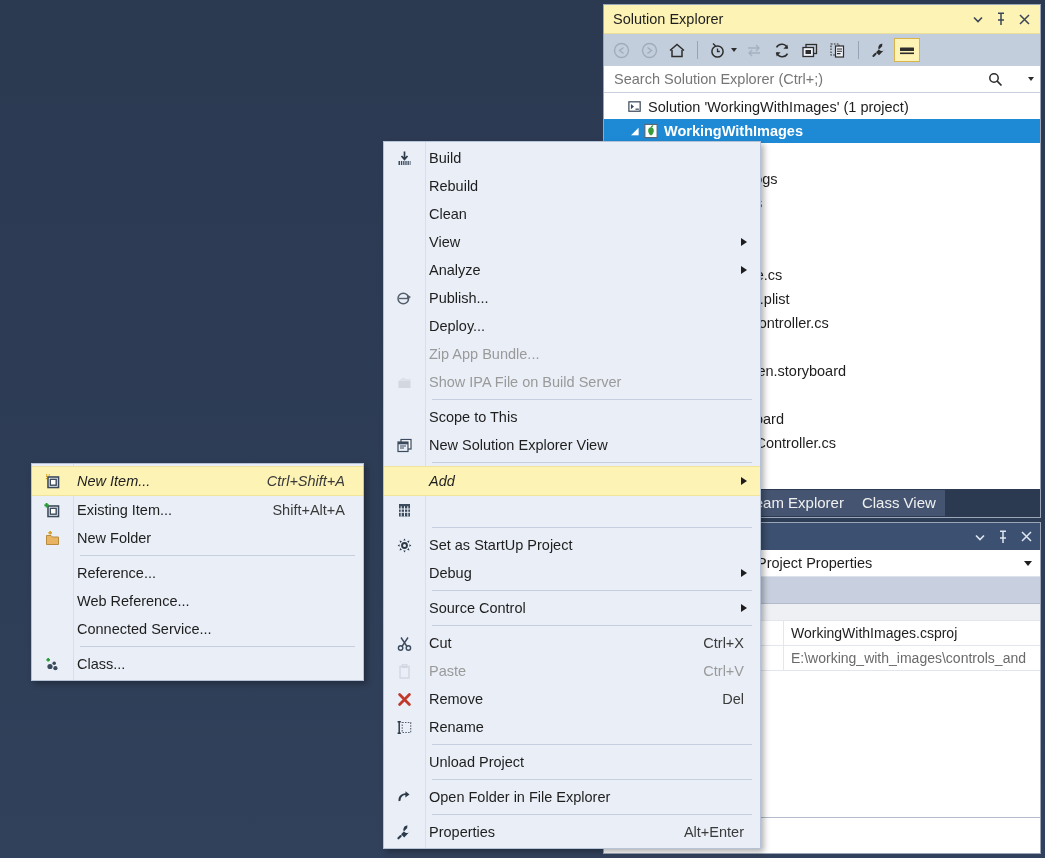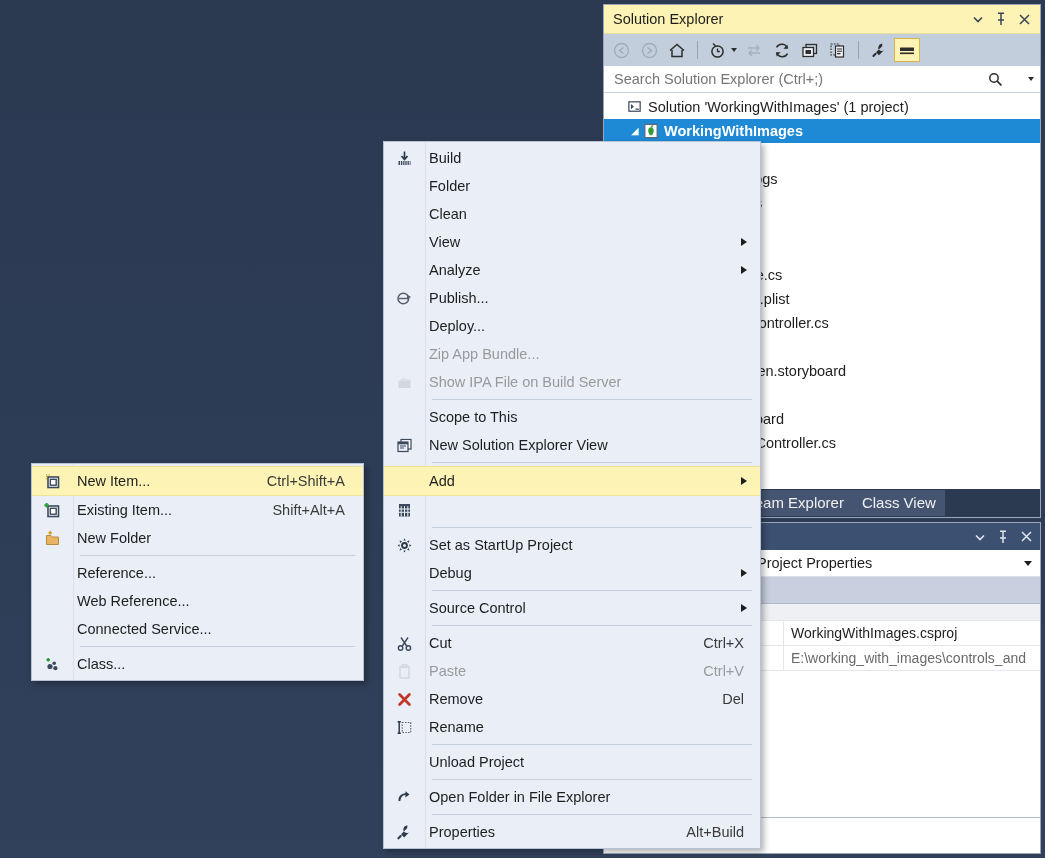--- a/index.html
+++ b/index.html
@@ -199,21 +199,21 @@
     width: 1px; background: #d7dfeb;
   }
   .mi {
     position: relative;
     height: 28px;
     display: flex; align-items: center;
     font-size: 14.5px; color: #1e1e1e;
     cursor: default;
   }
   .mi.disabled { color: #9a9a9a; }
-  .mi.highlight { background: #fdf3b5; border-top: 1px solid #f0e39a; border-bottom: 1px solid #f0e39a; }
+  .mi.highlight { background: #fdf3b5; border-top: 1px solid #f0e39a; border-bottom: 1px solid #f0e39a; font-style: italic; }
   .mi-icon {
     width: 41px; flex: 0 0 41px;
     display: flex; align-items: center; justify-content: center;
     z-index: 2;
   }
   .mi-label { flex: 1; padding-left: 4px; }
   .mi-shortcut { color: #3a3a3a; padding-right: 16px; font-size: 14.5px; }
   .mi.disabled .mi-shortcut { color: #9a9a9a; }
   .mi-arrow {
     width: 0; height: 0;
@@ -576,21 +576,21 @@
           <svg width="17" height="17" viewBox="0 0 17 17">
             <path d="M8.5 1.5 L8.5 8.5 M5.5 6 L8.5 9.5 L11.5 6" stroke="#2d3a4a" stroke-width="1.7" fill="none"></path>
             <rect x="2.5" y="11" width="12" height="4" fill="#3b4a5c"></rect>
             <path d="M4.5 11 L4.5 15 M6.7 11 L6.7 15 M8.9 11 L8.9 15 M11.1 11 L11.1 15 M13.3 11 L13.3 15" stroke="#e9eef7" stroke-width="0.9"></path>
           </svg>
         </span>
         <span class="mi-label">Build</span>
       </div>
       <div class="mi">
         <span class="mi-icon"></span>
-        <span class="mi-label">Folder</span>
+        <span class="mi-label">Rebuild</span>
       </div>
       <div class="mi">
         <span class="mi-icon"></span>
         <span class="mi-label">Clean</span>
       </div>
       <div class="mi">
         <span class="mi-icon"></span>
         <span class="mi-label">View</span>
         <span class="mi-arrow"></span>
       </div>
@@ -737,21 +737,21 @@
       </div>
       <div class="mi-sep"></div>
       <div class="mi">
         <span class="mi-icon">
           <svg width="17" height="17" viewBox="0 0 17 17">
             <path d="M11.6 1.6 a3.7 3.7 0 1 0 2.7 5.5 L8.2 13.4 l-3.1 -3.1 L11.3 4.1 a3.7 3.7 0 0 1 0.3 -2.5 z" fill="#2d3a4a"></path>
             <path d="M4.7 12 L2.4 14.3" stroke="#2d3a4a" stroke-width="2.1" stroke-linecap="round"></path>
           </svg>
         </span>
         <span class="mi-label">Properties</span>
-        <span class="mi-shortcut">Alt+Build</span>
+        <span class="mi-shortcut">Alt+Enter</span>
       </div>
     </div>
 </div>
 
 <div id="add-submenu">
   <div class="gutter-line"></div>
   <div id="sm-host">
       <div class="mi highlight">
         <span class="mi-icon">
           <svg width="17" height="17" viewBox="0 0 17 17">

